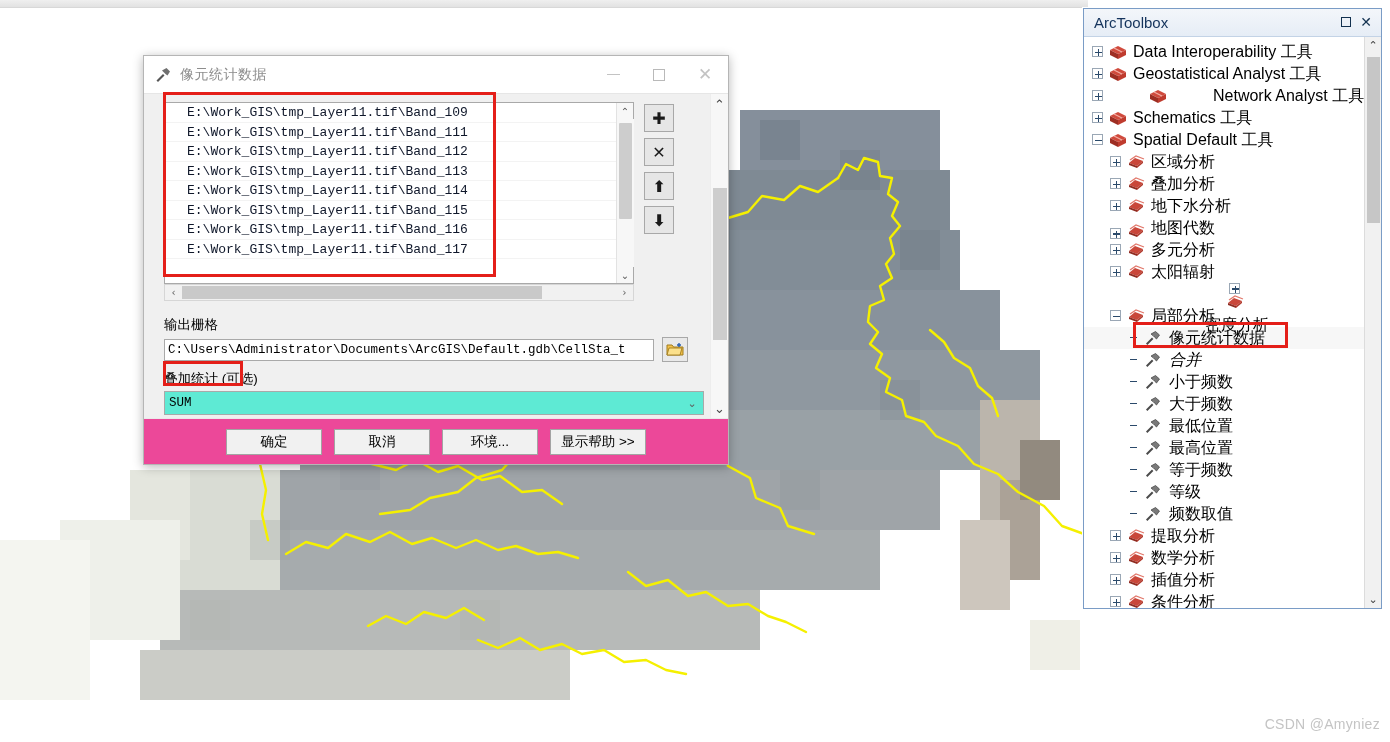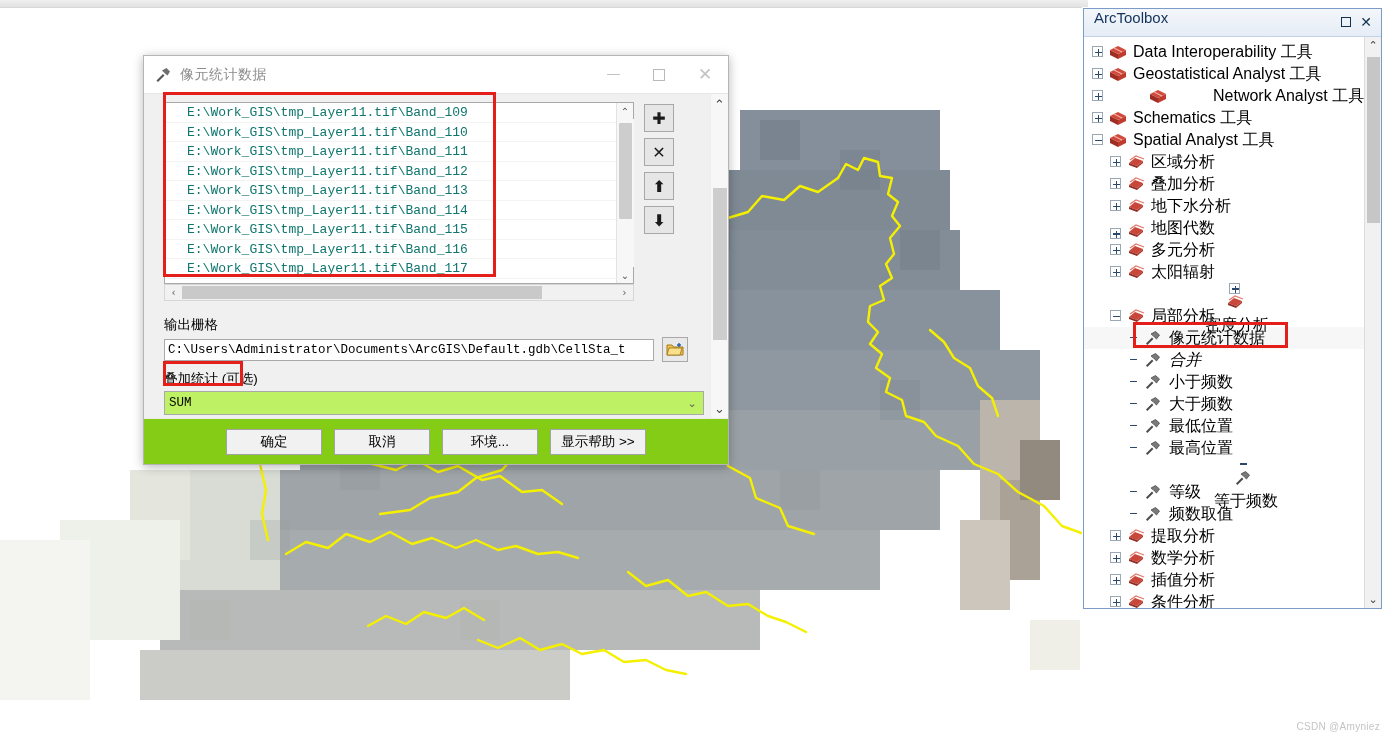--- a/index.html
+++ b/index.html
@@ -58,21 +58,21 @@
   #mv-listwrap {
     width: 470px; height: 182px; background:#fff;
     border:1px solid #a9a9a9; position:relative; display:flex;
   }
   #mv-list {
     flex:1 1 auto; overflow:hidden; position:relative; background:#fff;
   }
   .mv-item {
     height: 19.5px; line-height: 19.5px;
     font-family: "Liberation Mono","DejaVu Sans Mono", monospace;
-    font-size: 13px; color:#0f766e; padding-left: 22px; white-space: nowrap;
+    font-size: 13px; color:#0f172a; padding-left: 22px; white-space: nowrap;
     border-bottom: 1px solid #f3f3f3;
   }
   #mv-vscroll {
     width: 17px; background:#f7f7f7; border-left:1px solid #e2e2e2;
     display:flex; flex-direction:column; align-items:center; flex:0 0 17px;
   }
   .sb-arrow { width:17px; height:16px; display:flex; align-items:center; justify-content:center;
               font-size:10px; color:#5a5a5a; font-family:"DejaVu Sans",sans-serif; }
   .sb-track { flex:1 1 auto; width:17px; position:relative; background:#f7f7f7; }
   .sb-thumb { position:absolute; left:2px; width:13px; background:#cdcdcd; border-radius:1px; }
@@ -101,41 +101,41 @@
   .text-input {
     width: 490px; height: 22px; border:1px solid #a9a9a9; background:#fff;
     font-family:"Liberation Mono","DejaVu Sans Mono", monospace; font-size:12.5px;
     padding: 0 3px; line-height: 20px; color:#000; white-space:nowrap; overflow:hidden;
   }
   .browse-btn {
     width: 26px; height: 25px; margin-left: 8px; background:#e9e9e9; border:1px solid #a8a8a8;
     display:flex; align-items:center; justify-content:center;
   }
   .combo {
-    width: 568px; height: 24px; border:1px solid #a9a9a9; background:#bef264;
+    width: 568px; height: 24px; border:1px solid #a9a9a9; background:#5eead4;
     display:flex; align-items:center; position:relative;
   }
   .combo-text {
     flex:1 1 auto; padding-left:4px; font-family:"Liberation Mono","DejaVu Sans Mono", monospace;
     font-size:12.5px; color:#000;
   }
   .combo-arrow { width:22px; text-align:center; font-size:11px; color:#606060; font-family:"DejaVu Sans",sans-serif;}
 
   #gp-vscroll {
     position:absolute; right:0; top:0; width:18px; height:100%;
     background:#f7f7f7; border-left:1px solid #ededed;
     display:flex; flex-direction:column; align-items:center;
   }
   .gpsb-arrow { width:18px; height:20px; display:flex; align-items:center; justify-content:center;
                 font-size:13px; color:#4a4a4a; font-family:"DejaVu Sans",sans-serif;}
   .gpsb-track { flex:1 1 auto; width:18px; position:relative; }
   .gpsb-thumb { position:absolute; left:2px; width:14px; background:#cdcdcd; }
 
   #gp-footer {
-    height: 46px; flex:0 0 auto; background:#84cc16;
+    height: 46px; flex:0 0 auto; background:#ec4899;
     display:flex; align-items:center; justify-content:center; gap:12px;
     border-top:1px solid #eaeaea;
   }
   .gp-btn {
     min-width: 96px; height: 26px; background:#f1f1f1; border:1px solid #a3a3a3;
     font-size:13.5px; color:#000; display:flex; align-items:center; justify-content:center;
     font-family:"Liberation Sans", sans-serif;
   }
 
   
@@ -143,21 +143,21 @@
 
   
   #arctoolbox {
     position:absolute; left:1083px; top:8px; width: 299px; height: 601px;
     background:#fff; border:1px solid #7a9cc6;
     display:flex; flex-direction:column;
     box-shadow: 0 0 0 1px #ffffff;
   }
   #atb-title {
     height:28px; background: linear-gradient(#f3f6fa,#e6edf6);
-    border-bottom:1px solid #c3d3e6; display:flex; padding:0 6px 0 10px;
+    border-bottom:1px solid #c3d3e6; display:flex; align-items:center; padding:0 6px 0 10px;
   }
   #atb-title-text { font-size:15px; color:#14335c; }
   .atb-tbtns { margin-left:auto; display:flex; align-items:center; gap:9px; padding-right:3px; }
   .atb-sq { width:10px; height:10px; border:1.6px solid #12314f; }
   .atb-x { font-size:14px; color:#12314f; font-family:"DejaVu Sans",sans-serif; line-height:1; }
 
   #atb-body { flex:1 1 auto; display:flex; overflow:hidden; background:#fff; }
   #atb-tree { flex:1 1 auto; overflow:hidden; padding-top:4px; position:relative; }
   .tnode { height:22px; display:flex; align-items:center; white-space:nowrap; font-size:16px; color:#000; }
   .texp {
@@ -175,21 +175,21 @@
     display:flex; flex-direction:column; align-items:center;
   }
   .atbsb-arrow { width:17px; height:18px; display:flex; align-items:center; justify-content:center;
                  font-size:11px; color:#3e3e3e; font-family:"DejaVu Sans",sans-serif;}
   .atbsb-track { flex:1 1 auto; width:17px; position:relative; background:#f1f1f1; }
   .atbsb-thumb { position:absolute; left:2px; width:13px; background:#c6c6c6; }
 
   .hl-item { background:#f7f7f7; }
 
   #watermark {
-    position:absolute; right:10px; bottom:10px; font-size:10px; color:#c4c4c4;
+    position:absolute; right:10px; bottom:10px; font-size:14px; color:#c4c4c4;
     font-family:"Liberation Sans", sans-serif; letter-spacing:.3px;text-align:right;
   }
 </style>
 </head>
 <body>
 
 <div id="root">
 
   <div id="map-canvas">
     <div id="map-topstrip"></div>
@@ -286,21 +286,20 @@
       </span>
     </div>
 
     <div id="gp-body">
       <div id="gp-form">
 
         <div id="mv-row">
           <div id="mv-listwrap">
             <div id="mv-list">
                 <div class="mv-item">E:\Work_GIS\tmp_Layer11.tif\Band_109</div>
-                <div class="mv-item">E:\Work_GIS\tmp_Layer11.tif\Band_110</div>
                 <div class="mv-item">E:\Work_GIS\tmp_Layer11.tif\Band_111</div>
                 <div class="mv-item">E:\Work_GIS\tmp_Layer11.tif\Band_112</div>
                 <div class="mv-item">E:\Work_GIS\tmp_Layer11.tif\Band_113</div>
                 <div class="mv-item">E:\Work_GIS\tmp_Layer11.tif\Band_114</div>
                 <div class="mv-item">E:\Work_GIS\tmp_Layer11.tif\Band_115</div>
                 <div class="mv-item">E:\Work_GIS\tmp_Layer11.tif\Band_116</div>
                 <div class="mv-item">E:\Work_GIS\tmp_Layer11.tif\Band_117</div>
               </div>
             <div id="mv-vscroll">
               <span class="sb-arrow">⌃</span>
@@ -422,21 +421,21 @@
             <span class="tlabel">Schematics 工具</span>
           </div>
           <div class="tnode" style="padding-left: 8px;">
             <span class="texp minus"></span>
             <span class="ticon"><svg width="20" height="16" viewBox="0 0 20 16">
                 <path d="M2 6 L10 2 L18 6 L10 10 Z" fill="#d04a3c"></path>
                 <path d="M2 6 L2 11 L10 15 L10 10 Z" fill="#9e2e23"></path>
                 <path d="M18 6 L18 11 L10 15 L10 10 Z" fill="#bf3b2e"></path>
                 <path d="M6 4 L14 8" stroke="#f3b0a6" stroke-width="1.2"></path>
               </svg></span>
-            <span class="tlabel">Spatial Analyst 工具</span>
+            <span class="tlabel">Spatial Default 工具</span>
           </div>
           <div class="tnode" style="padding-left: 26px;">
             <span class="texp plus"></span>
             <span class="ticon"><svg width="20" height="16" viewBox="0 0 20 16">
                 <path d="M3 9 L9 4 L17 7 L11 12 Z" fill="#c9473a"></path>
                 <path d="M3 9 L3 11 L11 14 L11 12 Z" fill="#8f2b20"></path>
                 <path d="M17 7 L17 9 L11 14 L11 12 Z" fill="#b03a2d"></path>
                 <path d="M4 6 L10 2 L18 5" stroke="#e2796c" stroke-width="1.3" fill="none"></path>
               </svg></span>
             <span class="tlabel">区域分析</span>
@@ -552,21 +551,21 @@
             <span class="tlabel">最低位置</span>
           </div>
           <div class="tnode" style="padding-left: 44px;">
             <span class="texp none"></span>
             <span class="ticon"><svg width="18" height="16" viewBox="0 0 18 16">
                 <path d="M2 13.5 L8 7.5 L9.4 9 L3.4 15 Z" fill="#4a4a4a"></path>
                 <path d="M7 4 L11.5 1.5 L15.5 5 L12.5 9 L10.6 7.2 L9 5.6 Z" fill="#7a7a7a" stroke="#3e3e3e" stroke-width="0.7"></path>
               </svg></span>
             <span class="tlabel">最高位置</span>
           </div>
-          <div class="tnode" style="padding-left: 44px; flex-direction: column;">
+          <div class="tnode" style="padding-left: 44px;">
             <span class="texp none"></span>
             <span class="ticon"><svg width="18" height="16" viewBox="0 0 18 16">
                 <path d="M2 13.5 L8 7.5 L9.4 9 L3.4 15 Z" fill="#4a4a4a"></path>
                 <path d="M7 4 L11.5 1.5 L15.5 5 L12.5 9 L10.6 7.2 L9 5.6 Z" fill="#7a7a7a" stroke="#3e3e3e" stroke-width="0.7"></path>
               </svg></span>
             <span class="tlabel">等于频数</span>
           </div>
           <div class="tnode" style="padding-left: 44px;">
             <span class="texp none"></span>
             <span class="ticon"><svg width="18" height="16" viewBox="0 0 18 16">

